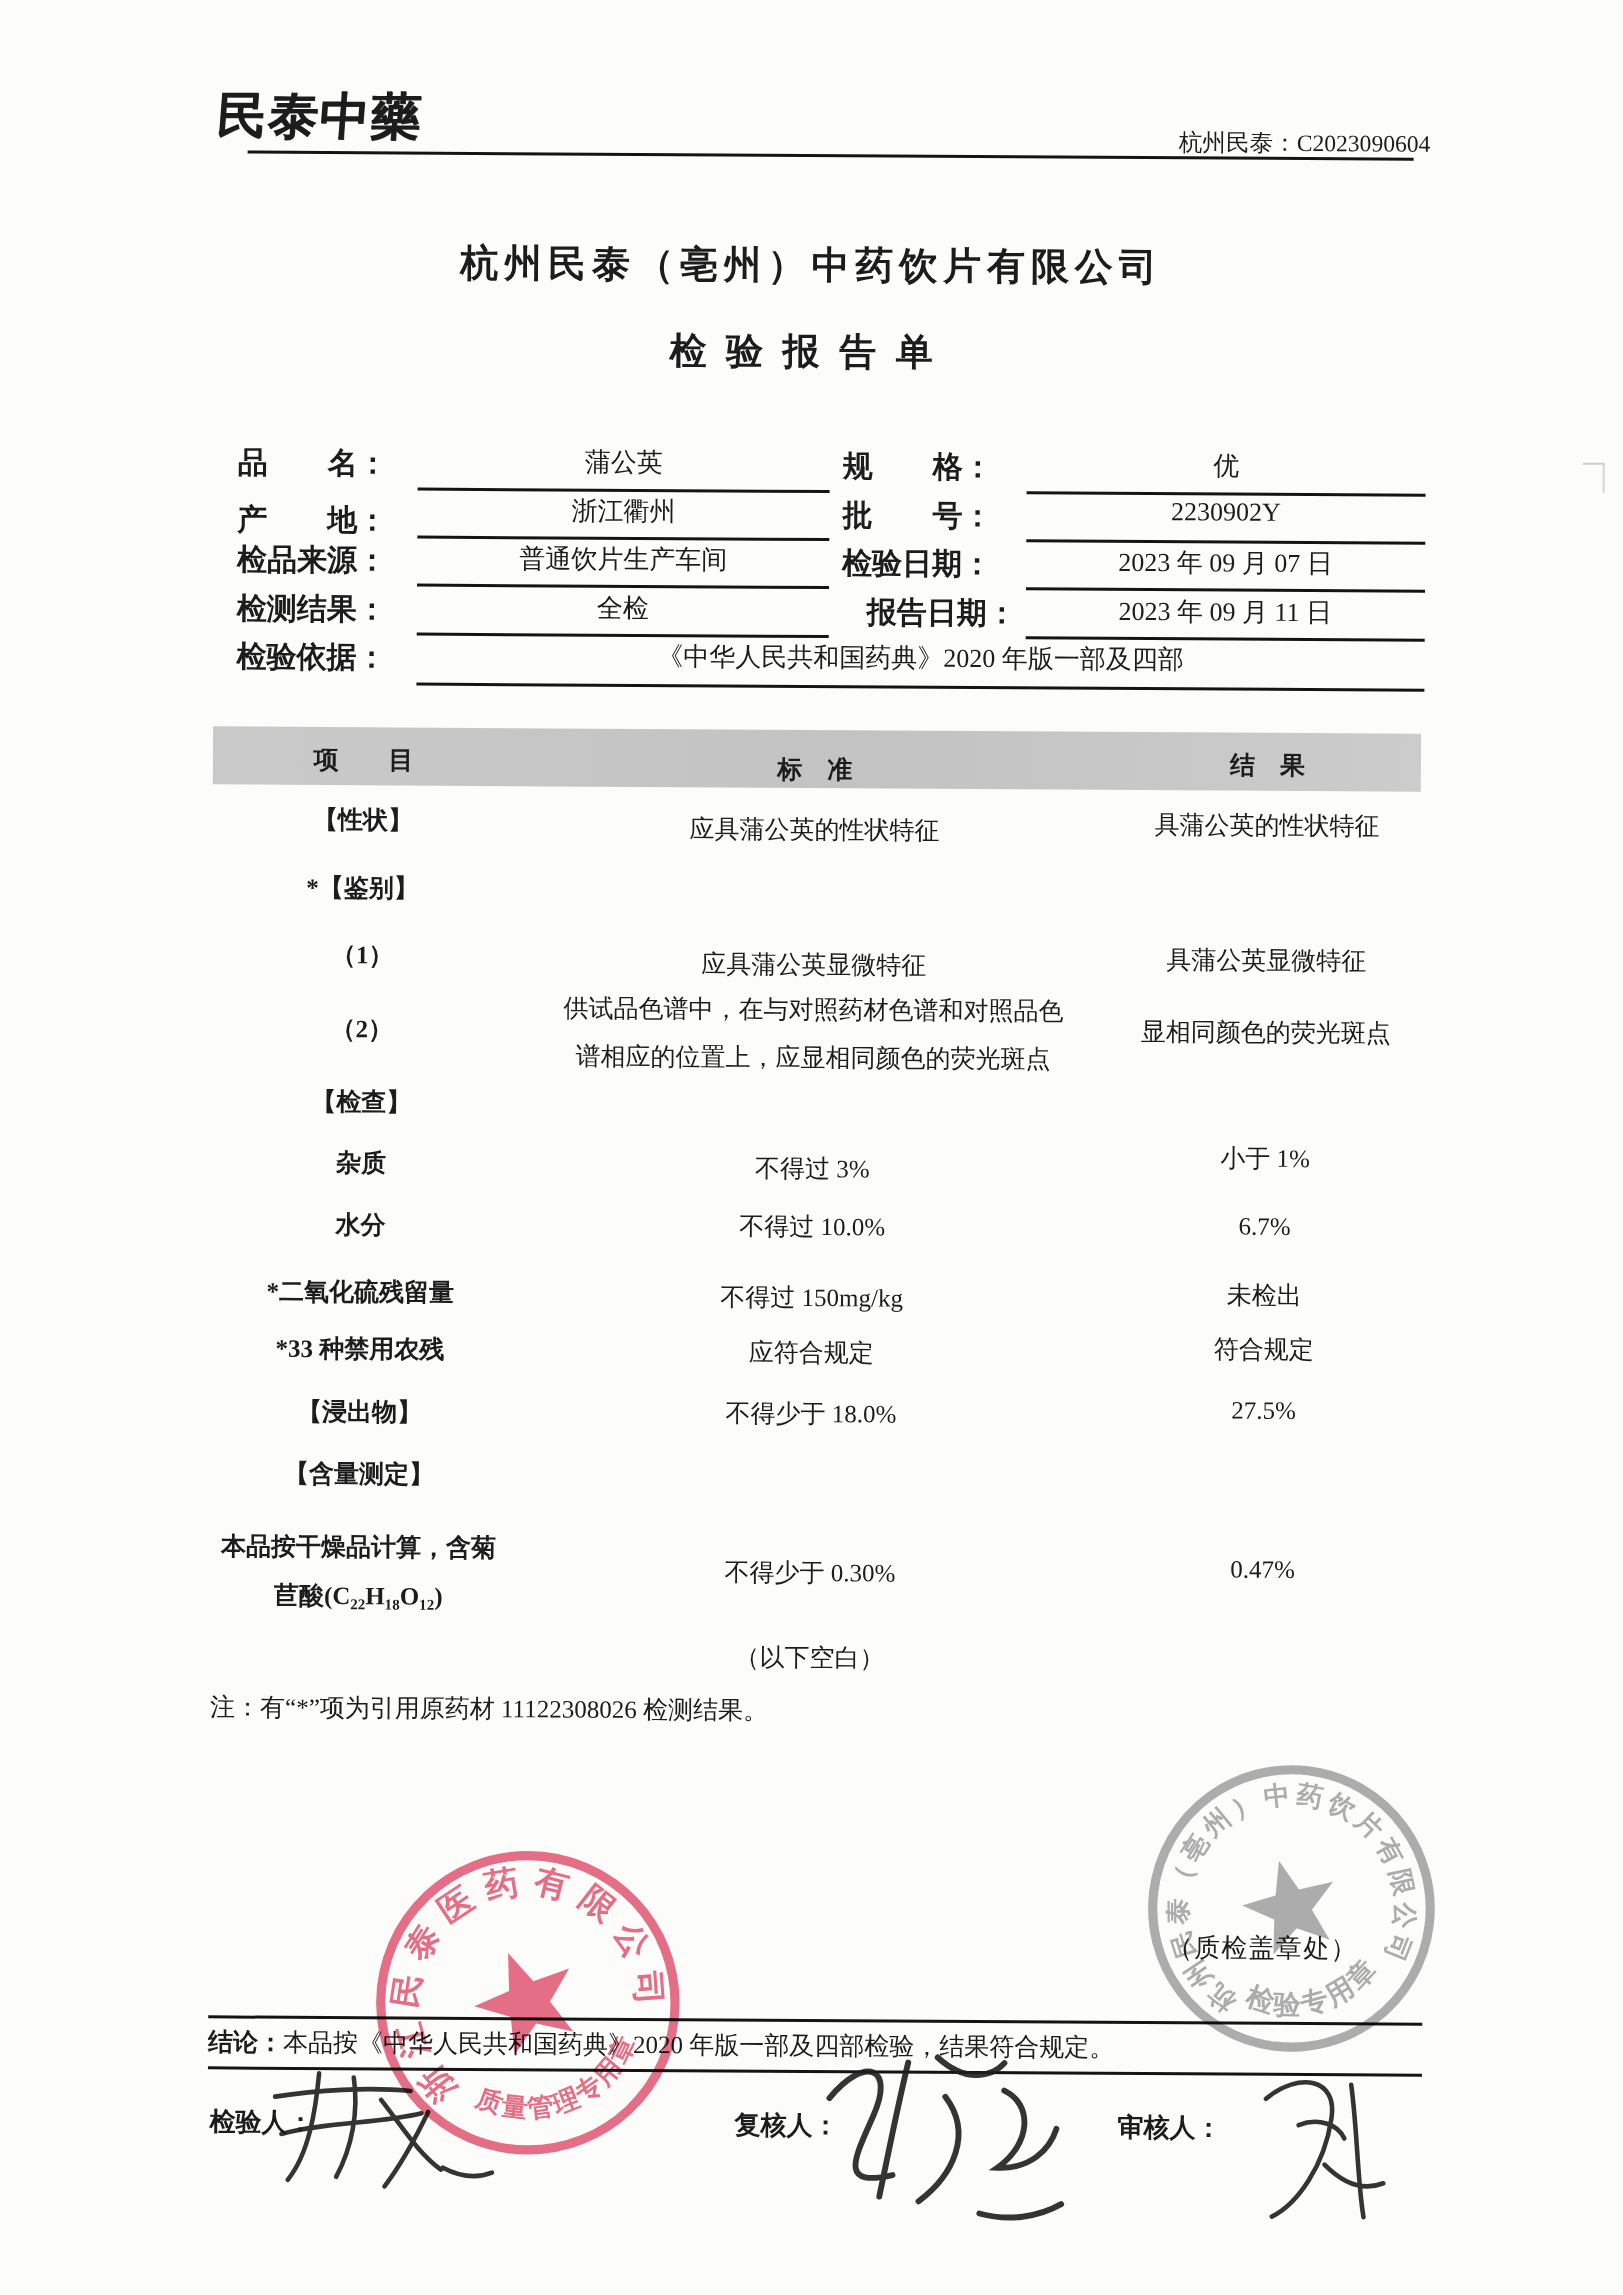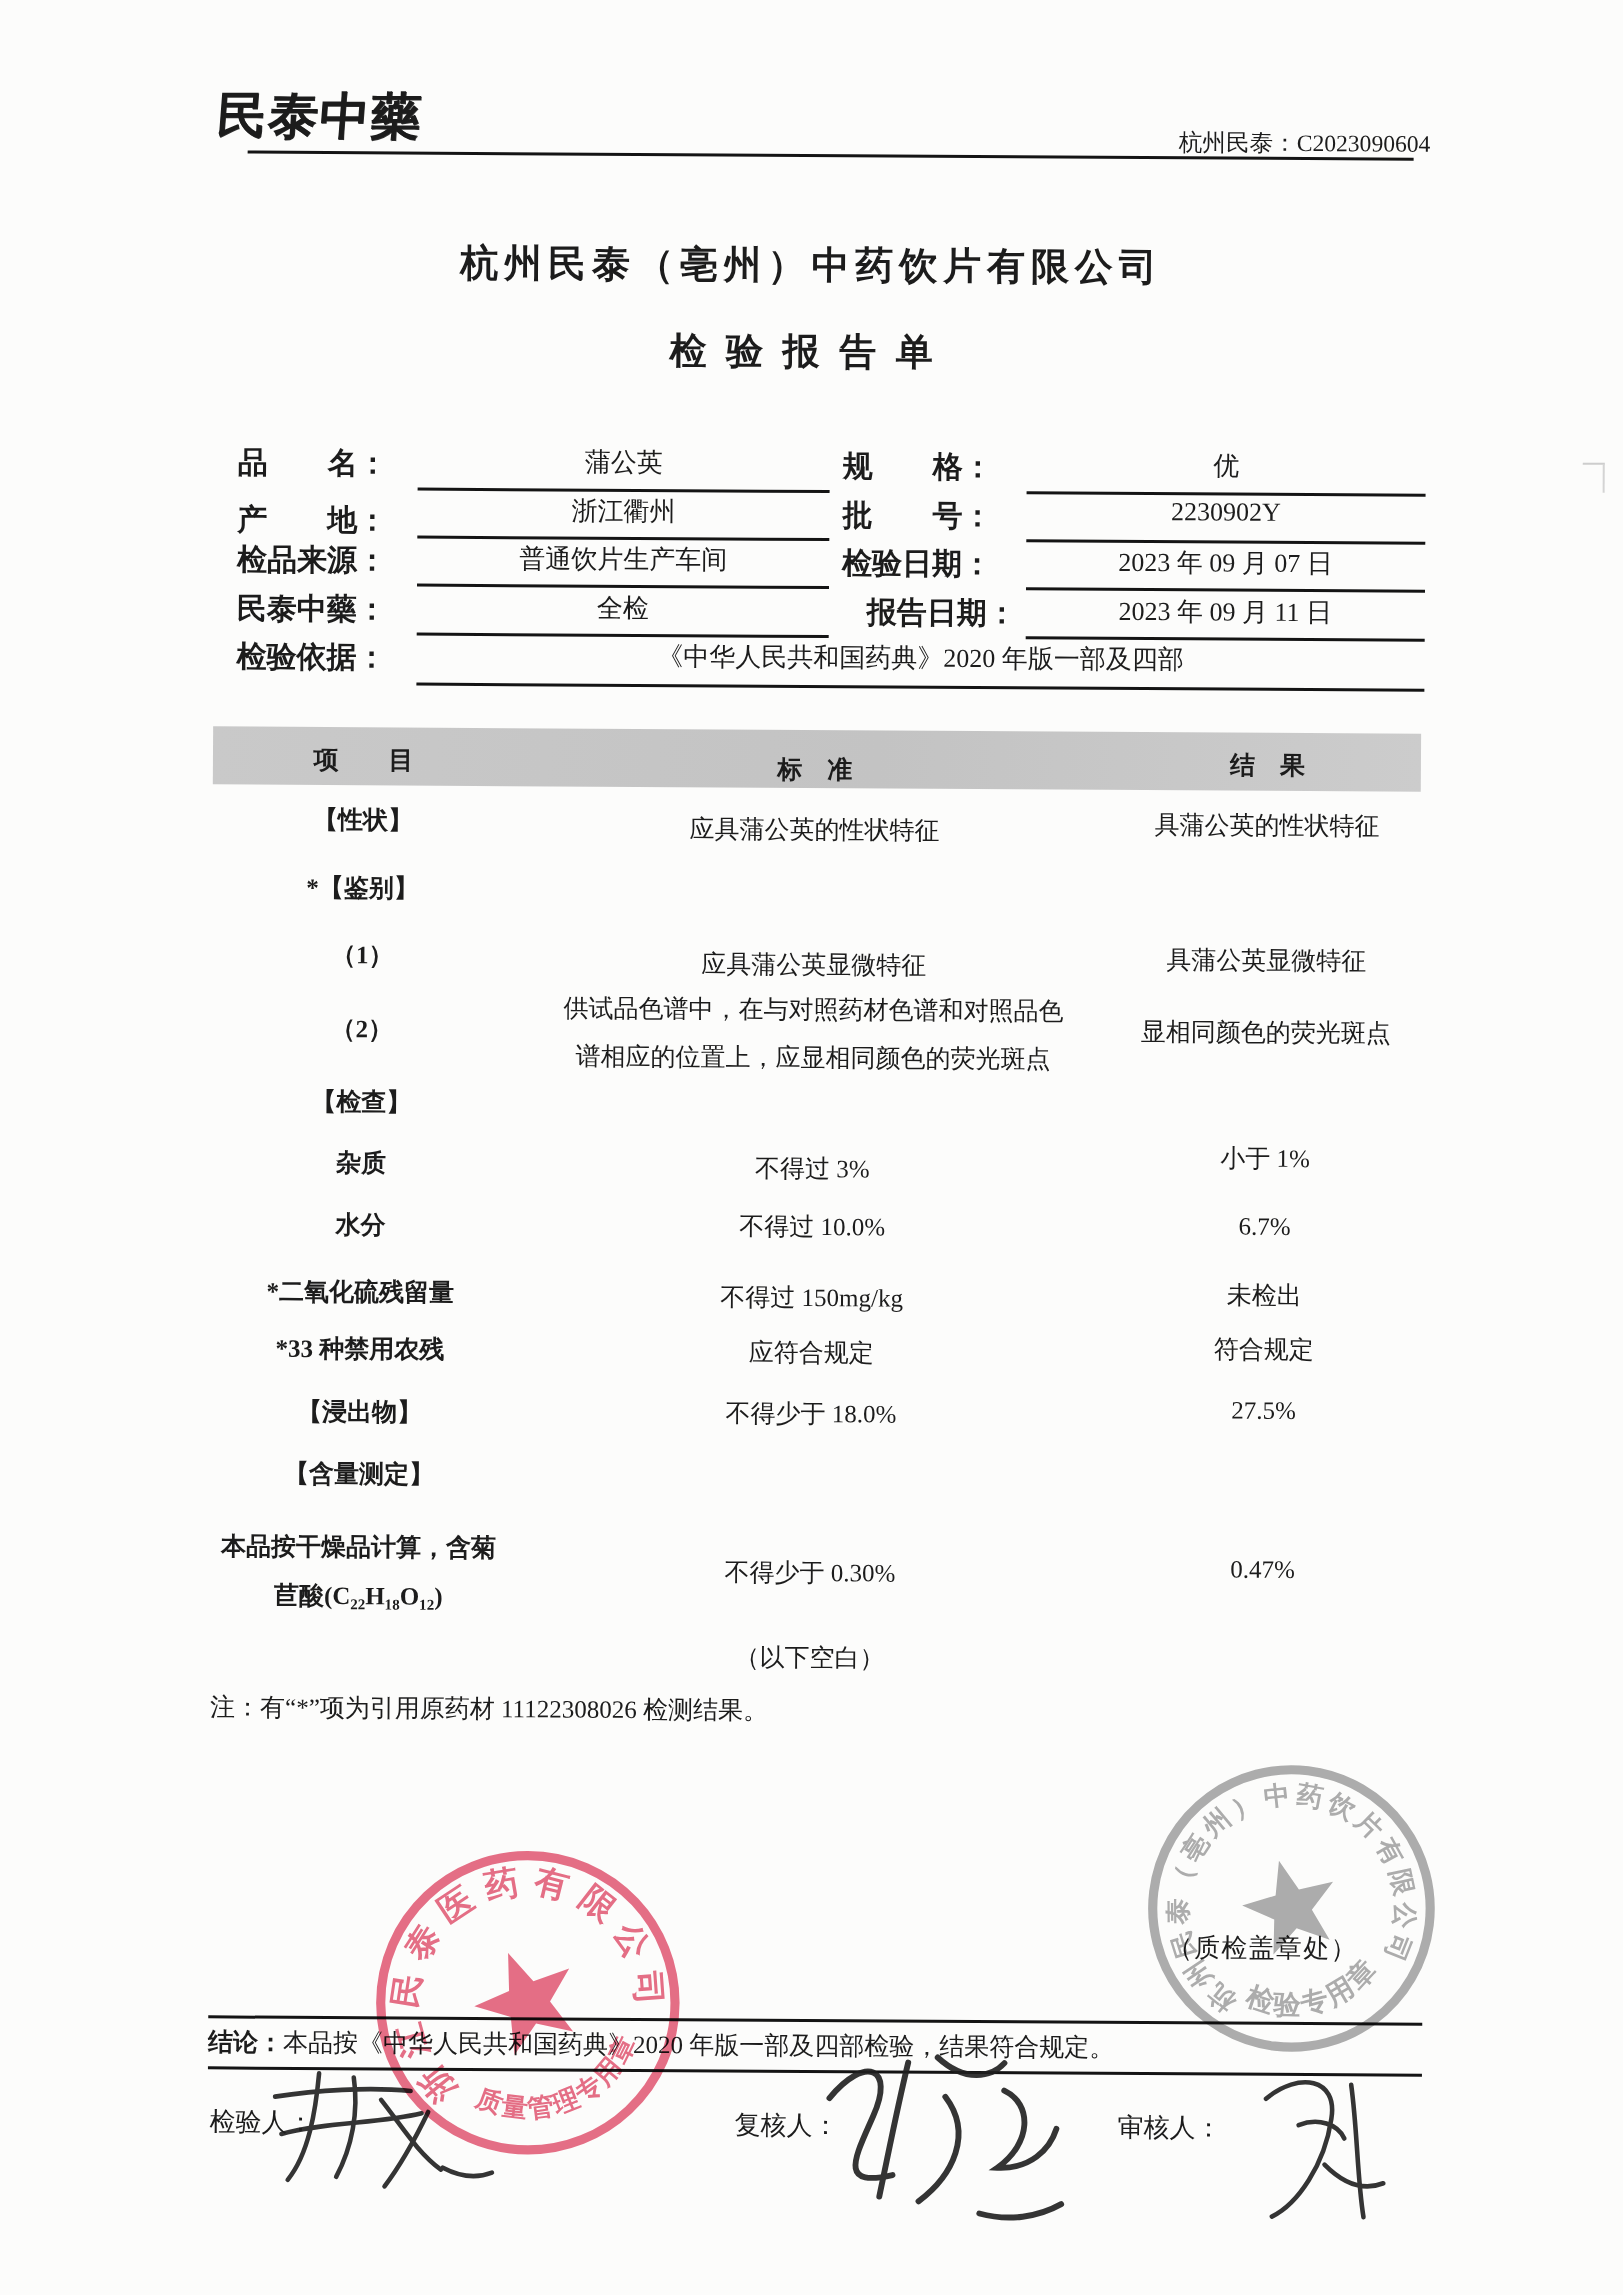--- a/index.html
+++ b/index.html
@@ -21,21 +21,21 @@
   .vbox-w{left:419px;width:1008px;}
   .band{left:216px;top:730px;width:1208px;height:58px;
         background:linear-gradient(92deg,#c9c9c9 0%,#c3c3c3 55%,#cccccc 100%);}
   .th{top:746px;font-size:27.5px;font-weight:700;}
   .c-item{left:203px;width:327px;text-align:center;font-size:25px;font-weight:700;white-space:pre-line;}
   .c-std{left:530px;width:576px;text-align:center;font-size:25px;white-space:pre-line;line-height:1.92;}
   .c-res{left:1087px;width:367px;text-align:center;font-size:25px;white-space:nowrap;}
   .note{left:219px;top:1694px;font-size:25px;white-space:nowrap;}
   .concl{left:219px;top:2029px;font-size:25px;white-space:nowrap;}
   .concl b{font-weight:700;}
-  .sig-label{top:2108px;font-size:26px;font-weight:400;white-space:nowrap;}
+  .sig-label{top:2108px;font-size:26px;font-weight:700;white-space:nowrap;}
   .stamp{mix-blend-mode:multiply;}
   .qc-note{left:1177px;top:1928px;font-size:26px;letter-spacing:1.3px;white-space:nowrap;}
   .edge-mark{left:1584px;top:458px;width:19.6px;height:27.5px;border-top:2px solid #b9b9b9;border-right:2px solid #c4c4c4;opacity:.7;}
 </style>
 </head>
 <body>
 
 <div class="page">
  <div class="sheet">
 
@@ -53,21 +53,21 @@
   <div class="abs hrule" style="left:419px;top:490px;width:412px;height:2.6px;"></div>
 
   <div class="abs flabel" style="left:239px;top:495px;margin-top:8px;">产　　地：</div>
   <div class="abs fvalue vbox-l" style="top:495px;">浙江衢州</div>
   <div class="abs hrule" style="left:419px;top:538px;width:412px;height:2.6px;"></div>
 
   <div class="abs flabel" style="left:239px;top:543px;">检品来源：</div>
   <div class="abs fvalue vbox-l" style="top:543px;">普通饮片生产车间</div>
   <div class="abs hrule" style="left:419px;top:586px;width:412px;height:2.6px;"></div>
 
-  <div class="abs flabel" style="left:239px;top:592px;">民泰中藥：</div>
+  <div class="abs flabel" style="left:239px;top:592px;">检测结果：</div>
   <div class="abs fvalue vbox-l" style="top:592px;">全检</div>
   <div class="abs hrule" style="left:419px;top:635px;width:412px;height:2.6px;"></div>
 
   <div class="abs flabel" style="left:844px;top:446px;">规　　格：</div>
   <div class="abs fvalue vbox-r" style="top:446px;">优</div>
   <div class="abs hrule" style="left:1028px;top:490px;width:399px;height:2.6px;"></div>
 
   <div class="abs flabel" style="left:844px;top:495px;">批　　号：</div>
   <div class="abs fvalue vbox-r" style="top:495px;">2230902Y</div>
   <div class="abs hrule" style="left:1028px;top:538px;width:399px;height:2.6px;"></div>

